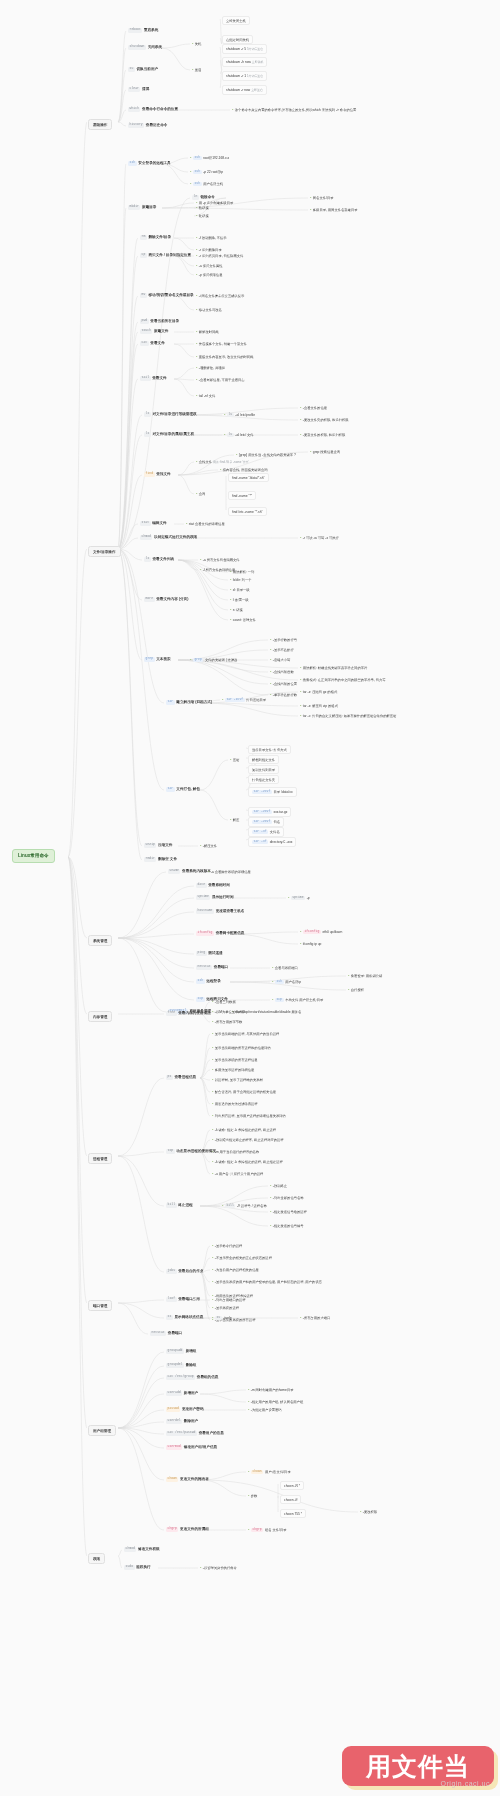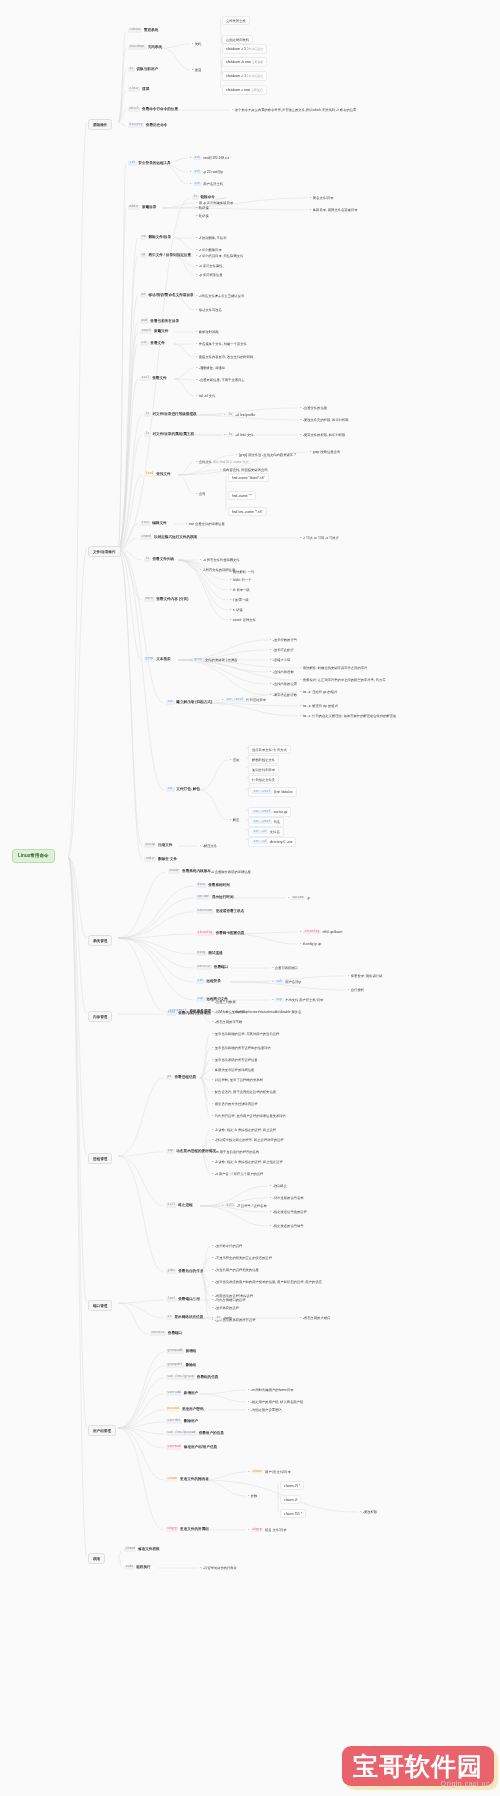--- a/index.html
+++ b/index.html
@@ -426,17 +426,17 @@
       <div class="node leaf bullet" style="left: 200px; top: 1565px;"><span class="txt">-以管理员身份执行命令</span></div>
     </div>
 
   <div class="node root" id="root-node" style="left:12px; top:849px;">
     <span>Linux常用命令</span>
   </div>
 
   <div class="watermark">
     <div class="wm-shadow"></div>
     <div class="wm-box">
-      <span class="wm-text">宝哥软件园</span>
+      <span class="wm-text">用文件当</span>
     </div>
     <span class="wm-sub">Origin.caci.uc</span>
   </div>
 </div>
 
 </body></html>

